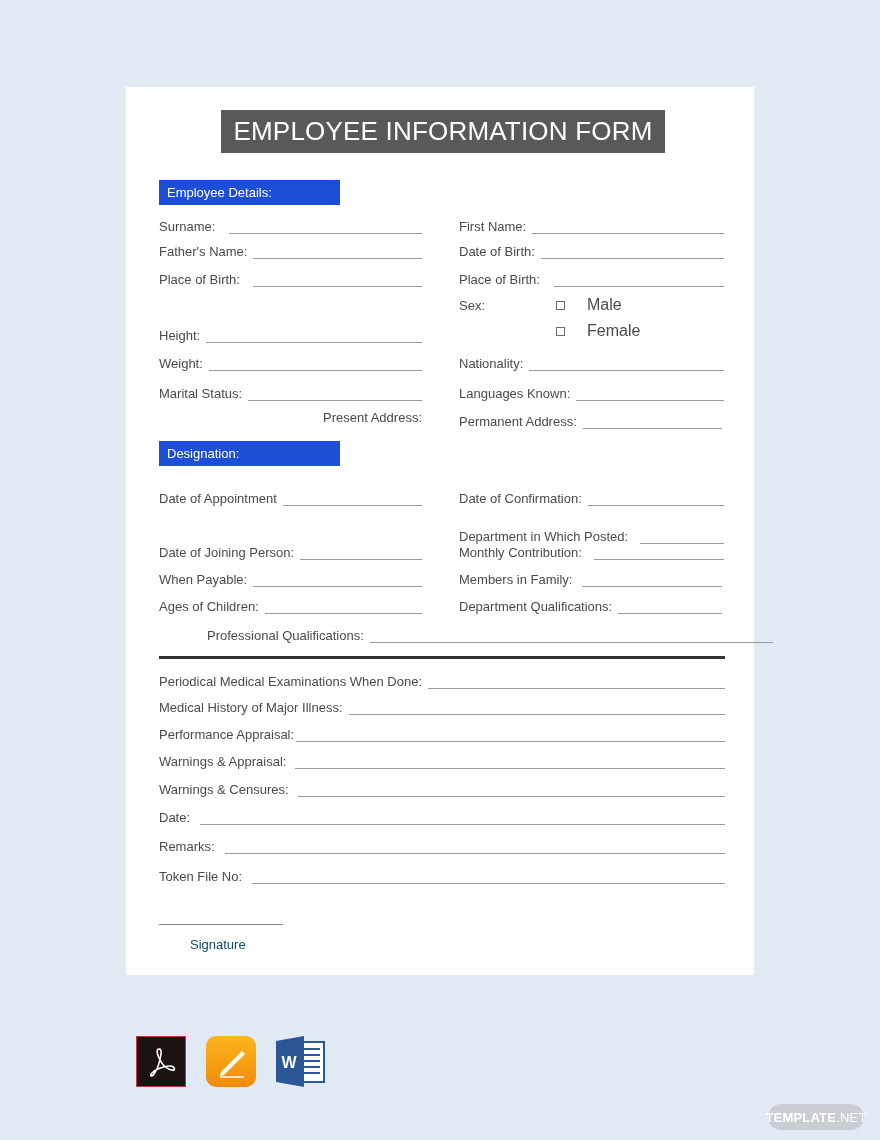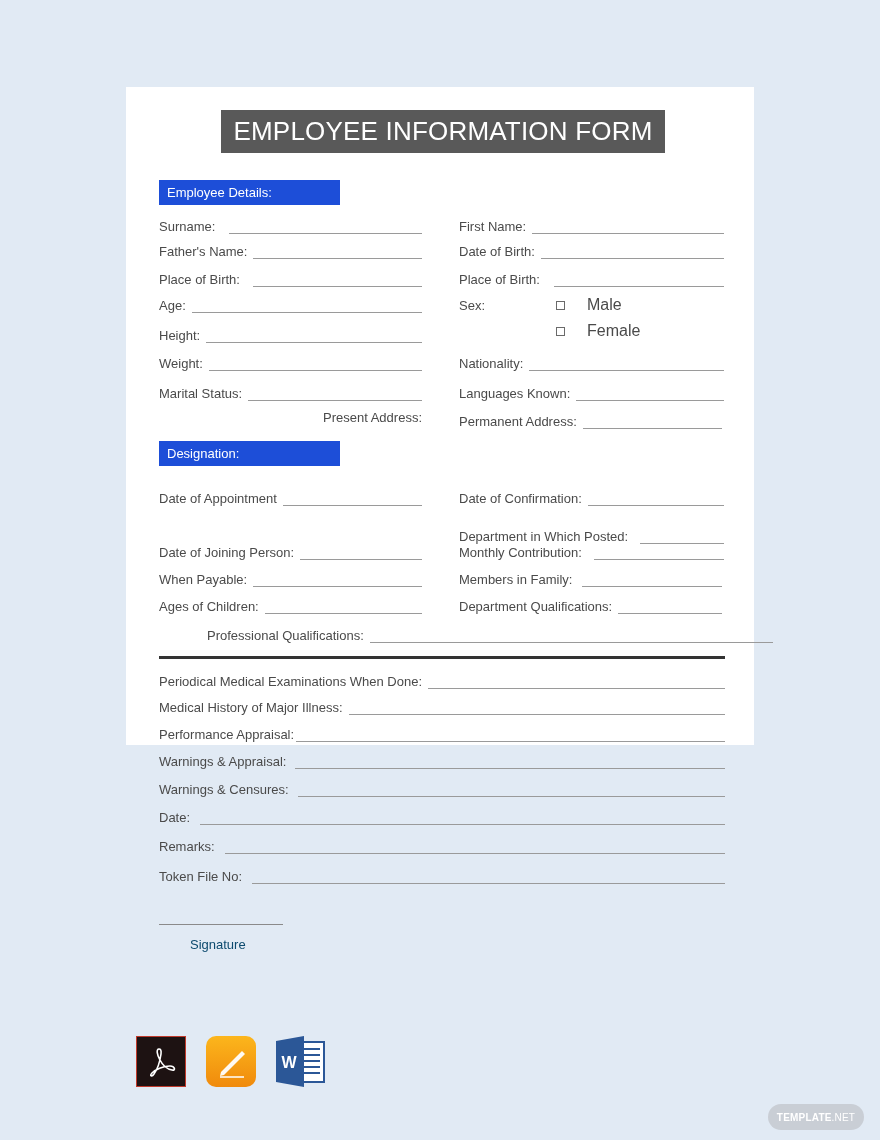--- a/index.html
+++ b/index.html
@@ -7,21 +7,21 @@
     body {
       background: #e1eaf4;
       font-family: "Liberation Sans", "DejaVu Sans", sans-serif;
       color: #4a4a4a;
       position: relative;
       overflow: hidden;
     }
     .page {
       position: absolute;
       left: 126px; top: 87px;
-      width: 628px; height: 658px;
+      width: 628px; height: 888px;
       background: #ffffff;
     }
     .title-bar {
       position: absolute;
       left: 95px; top: 23px;
       width: 444px; height: 43px;
       background: #595959;
       color: #ffffff;
       font-size: 26px;
       letter-spacing: 0.2px;
@@ -96,21 +96,21 @@
       width: 50px; height: 51px;
       display: flex; align-items: center; justify-content: center;
     }
     .watermark {
       position: absolute;
       left: 768px; top: 1104px;
       width: 96px; height: 26px;
       border-radius: 13px;
       background: #c9ced5;
       color: #ffffff;
-      font-size: 10px;
+      font-size: 13px;
       font-weight: bold;
       display: flex; align-items: center; justify-content: center;
       letter-spacing: 0.2px;
     }
     .watermark .net { font-weight: normal; }
   </style>
 </head>
 <body>
 
 <div class="page">
@@ -122,24 +122,20 @@
     <span class="label">Surname:</span>
     <span class="line" style="margin-left:14px;"></span>
   </div>
   <div class="field col-l" style="top:155px;">
     <span class="label">Father's Name:</span>
     <span class="line"></span>
   </div>
   <div class="field col-l" style="top:183px;">
     <span class="label">Place of Birth:</span>
     <span class="line" style="margin-left:13px;"></span>
-  </div>
-  <div class="field col-l" style="top:209px;">
-    <span class="label">Age:</span>
-    <span class="line"></span>
   </div>
   <div class="field col-l" style="top:239px;">
     <span class="label">Height:</span>
     <span class="line"></span>
   </div>
   <div class="field col-l" style="top:267px;">
     <span class="label">Weight:</span>
     <span class="line"></span>
   </div>
   <div class="field col-l" style="top:297px;">

